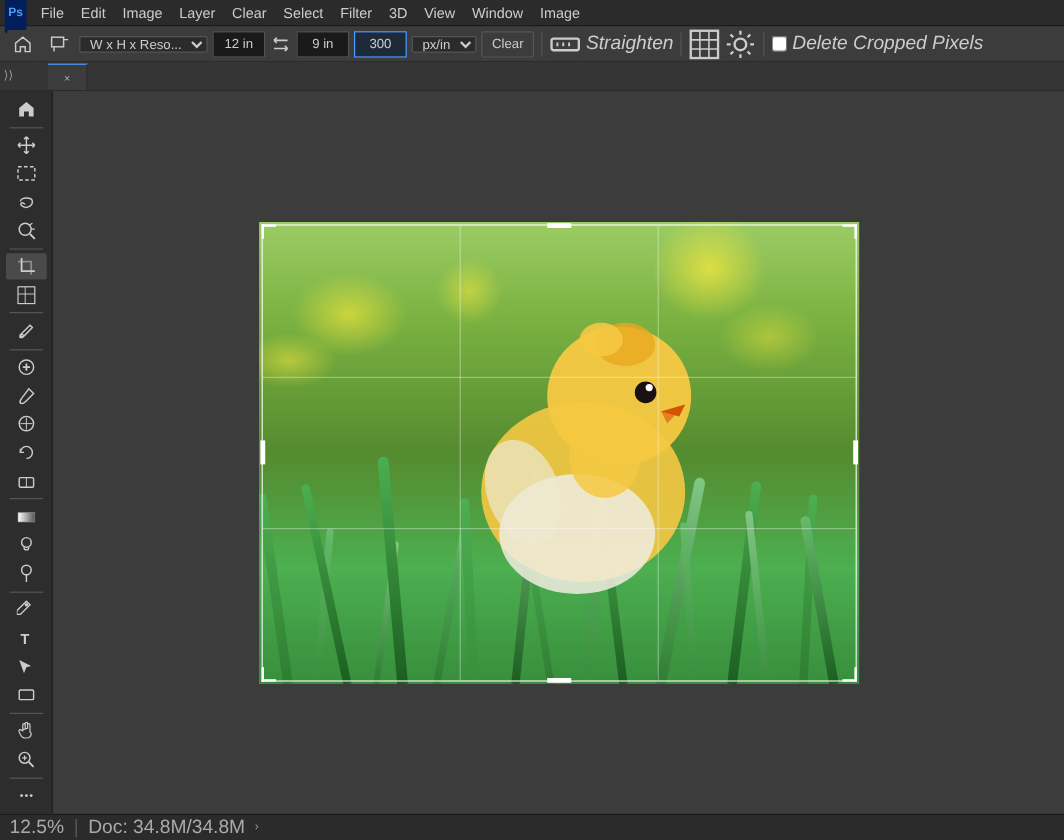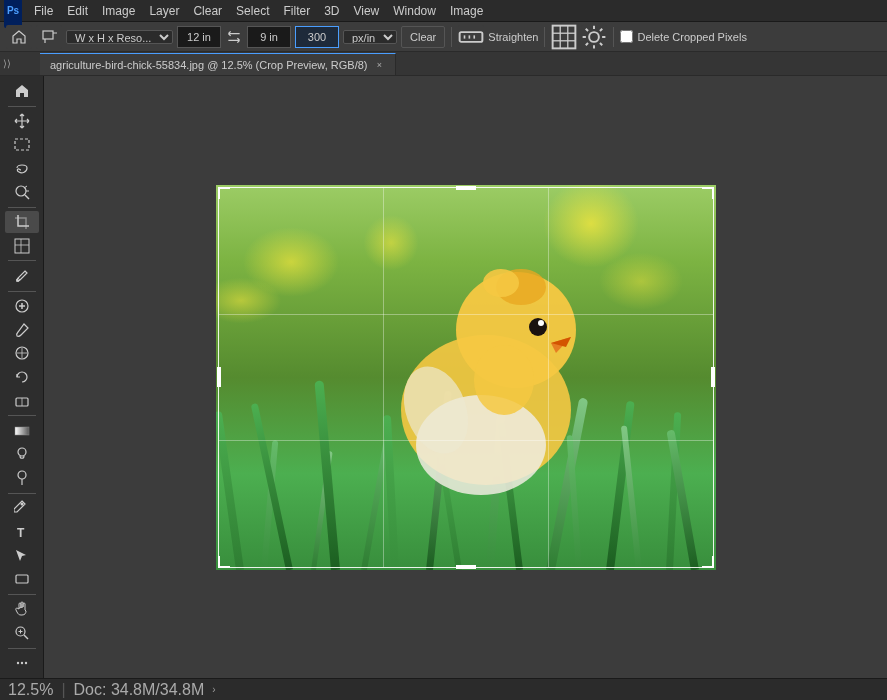--- a/index.html
+++ b/index.html
@@ -98,23 +98,24 @@
     .opt-icon-btn {
       width: 26px; height: 24px;
       background: #3c3c3c;
       border: none;
       cursor: pointer;
       display: flex; align-items: center; justify-content: center;
       color: #ccc;
       border-radius: 2px;
     }
     .opt-label {
-      font-size: 11px;
+      font-size: 16px;
       color: #ccc;
       white-space: nowrap;
+      font-style: italic;
     }
     .opt-checkbox { cursor: pointer; }
 
     
     #tab-bar {
       height: 24px;
       background: #353535;
       display: flex;
       align-items: flex-end;
       padding: 0 0 0 40px;
@@ -381,21 +382,20 @@
 
   <div class="opt-divider"></div>
 
   <input type="checkbox" class="opt-checkbox" style="">
   <span class="opt-label">Delete Cropped Pixels</span>
 </div>
 
 <div id="tab-bar">
   <div class="panel-expand-btn">⟩⟩</div>
   <div class="tab active">
-    <span>agriculture-bird-chick-55834.jpg @ 12.5% (Crop Preview, RGB/8)</span>
     <span class="tab-close">×</span>
   </div>
 </div>
 
 <div id="main">
 
   <div id="toolbar">
 
     <button class="tool-btn">
       <svg viewBox="0 0 16 16" fill="#ccc" xmlns="http://www.w3.org/2000/svg">

